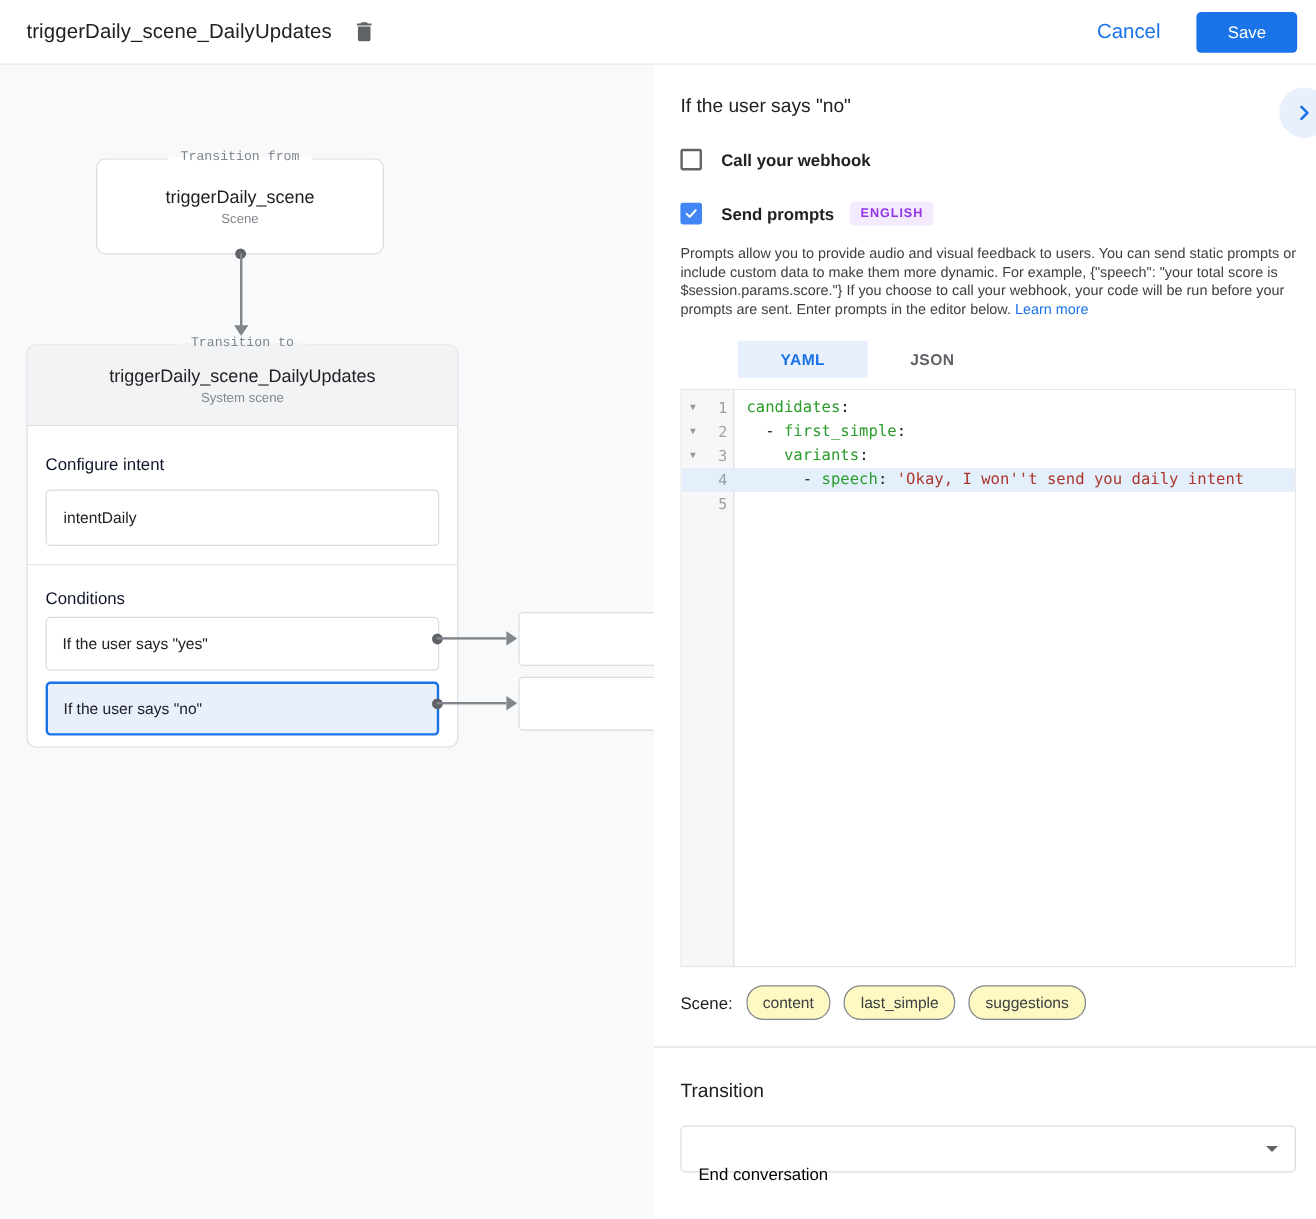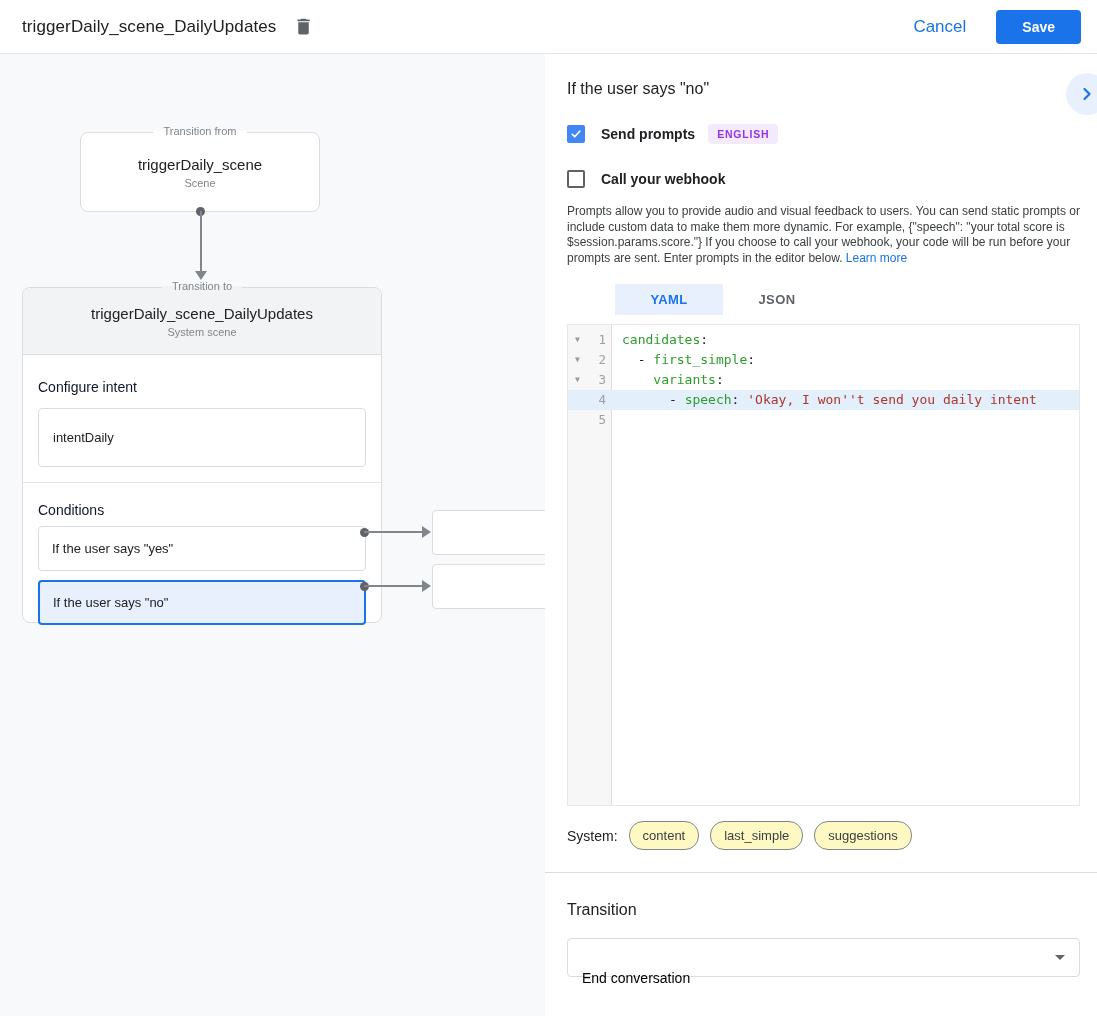--- a/index.html
+++ b/index.html
@@ -7,51 +7,51 @@
     font-family:"Liberation Sans", sans-serif; }
 
   
   .app-header { height:54px; background:#fff; border-bottom:1px solid #e4e6e9;
     display:flex; align-items:center; padding:0 16px 0 22px; }
   .page-title { font-size:17px; font-weight:500; color:#202124; letter-spacing:.1px; }
   .trash-btn { background:none; border:none; margin-left:17px; cursor:pointer; display:flex; align-items:center; }
   .spacer { flex:1; }
   .cancel-btn { background:none; border:none; color:#1a73e8; font-size:17px; font-weight:500;
     font-family:inherit; margin-right:30px; cursor:pointer; }
-  .save-btn { background:#1a73e8; border:none; color:#fff; font-size:14px; font-weight:700;
+  .save-btn { background:#1a73e8; border:none; color:#fff; font-size:14px; font-weight:400;
     font-family:inherit; border-radius:4px; padding:9px 26px; cursor:pointer; }
 
   .main { display:flex; height:962px; }
 
   
   .canvas { width:545px; flex:none; position:relative; background:#f8f9fa; overflow:hidden; }
   .flow-box { position:absolute; background:#fff; border:1px solid #dadce0; border-radius:8px; }
   .legend { position:absolute; top:-8px; left:50%; transform:translateX(-50%);
-    font-size:11px; color:#80868b; padding:0 10px; white-space:nowrap; }
+    font-size:11px; color:#80868b; padding:0 10px; white-space:nowrap;font-family:Liberation Mono, monospace; }
   .legend.over-white { background:linear-gradient(#f8f9fa 50%, #ffffff 50%); }
   .legend.over-gray  { background:linear-gradient(#f8f9fa 50%, #f1f3f4 50%); }
   #boxA { left:80px; top:78px; width:240px; height:80px;
     display:flex; flex-direction:column; align-items:center; justify-content:center; }
   .node-title { font-size:15px; color:#202124; }
   .node-sub { font-size:11px; color:#80868b; margin-top:4px; }
 
   .dot { position:absolute; width:9px; height:9px; border-radius:50%; background:#5f6368; }
   .vline { position:absolute; width:2px; background:#80868b; }
   .hline { position:absolute; height:2px; background:#80868b; }
   .arrow-down { position:absolute; width:0; height:0;
     border-left:6px solid transparent; border-right:6px solid transparent; border-top:9px solid #80868b; }
   .arrow-right { position:absolute; width:0; height:0;
     border-top:6px solid transparent; border-bottom:6px solid transparent; border-left:9px solid #80868b; }
 
   #cardB { left:22px; top:233px; width:360px; height:336px; }
   .card-header { height:67px; background:#f1f3f4; border-bottom:1px solid #dadce0;
     border-radius:8px 8px 0 0; display:flex; flex-direction:column; align-items:center; justify-content:center; }
   .card-section { padding:24px 15px 15px; }
   .sec-heading { font-size:14px; color:#0f172a; font-weight:400; }
-  .intent-box { margin-top:13px; height:59px; border:1px solid #dadce0; border-radius:4px;
+  .intent-box { margin-top:13px; height:47px; border:1px solid #dadce0; border-radius:4px;
     display:flex; align-items:center; padding:0 14px; font-size:13px; color:#202124; background:#fff; }
   .card-divider { border-top:1px solid #e4e6e9; }
   .card-section.conditions { padding-top:19px; }
   .cond-list { margin-top:8px; }
   .cond { height:45px; border:1px solid #dadce0; border-radius:4px; background:#fff;
     display:flex; align-items:center; padding:0 13px; font-size:13px; color:#202124; cursor:pointer; }
   .cond + .cond { margin-top:9px; }
   .cond.selected { border:2px solid #1a73e8; background:#e8f0fe; }
   .target-box { position:absolute; width:130px; height:45px; background:#fff;
     border:1px solid #dadce0; border-radius:4px; }
@@ -169,34 +169,34 @@
   <div class="panel">
     <button class="expand-btn">
       <svg width="20" height="20" viewBox="0 0 24 24" fill="none" stroke="#1a73e8" stroke-width="2.6" stroke-linecap="round" stroke-linejoin="round">
           <path d="M9 6l6 6-6 6"></path>
         </svg>
     </button>
     <div class="panel-inner">
       <h2 class="panel-title">If the user says "no"</h2>
 
       <div class="cb-row">
+        <span class="cb"></span>
+        <span class="cb-label">Call your webhook</span>
+      </div>
+
+      <div class="cb-row">
         <span class="cb checked">
           <svg width="12" height="12" viewBox="0 0 24 24" fill="none" stroke="#fff" stroke-width="3.4" stroke-linecap="round" stroke-linejoin="round">
               <path d="M4.5 12.5l5 5 10-11"></path>
             </svg>
         </span>
         <span class="cb-label">Send prompts</span>
         <span class="lang-badge">ENGLISH</span>
       </div>
 
-      <div class="cb-row">
-        <span class="cb"></span>
-        <span class="cb-label">Call your webhook</span>
-      </div>
-
       <p class="desc"><span>Prompts allow you to provide audio and visual feedback to users. You can send static prompts or include custom data to make them more dynamic. For example, {"speech": "your total score is $session.params.score."} If you choose to call your webhook, your code will be run before your prompts are sent. Enter prompts in the editor below.</span>
         <a class="learn-more">Learn more</a></p>
 
       <div class="tabs">
         <div class="tab active">YAML</div>
         <div class="tab">JSON</div>
       </div>
 
       <div class="editor">
         <div class="gutter-bg"></div>
@@ -233,21 +233,21 @@
               <div class="gut">
                 <span class="fold"></span>
                 <span class="lnum">5</span>
               </div>
               <div class="code-text"></div>
             </div>
           </div>
       </div>
 
       <div class="insert-row">
-        <span class="insert-label">System:</span>
+        <span class="insert-label">Scene:</span>
         <button class="pill">content</button>
         <button class="pill">last_simple</button>
         <button class="pill">suggestions</button>
       </div>
 
       <div class="section-divider"></div>
 
       <h2 class="transition-title">Transition</h2>
       <div class="dropdown">
         <span class="dd-value">End conversation</span>

